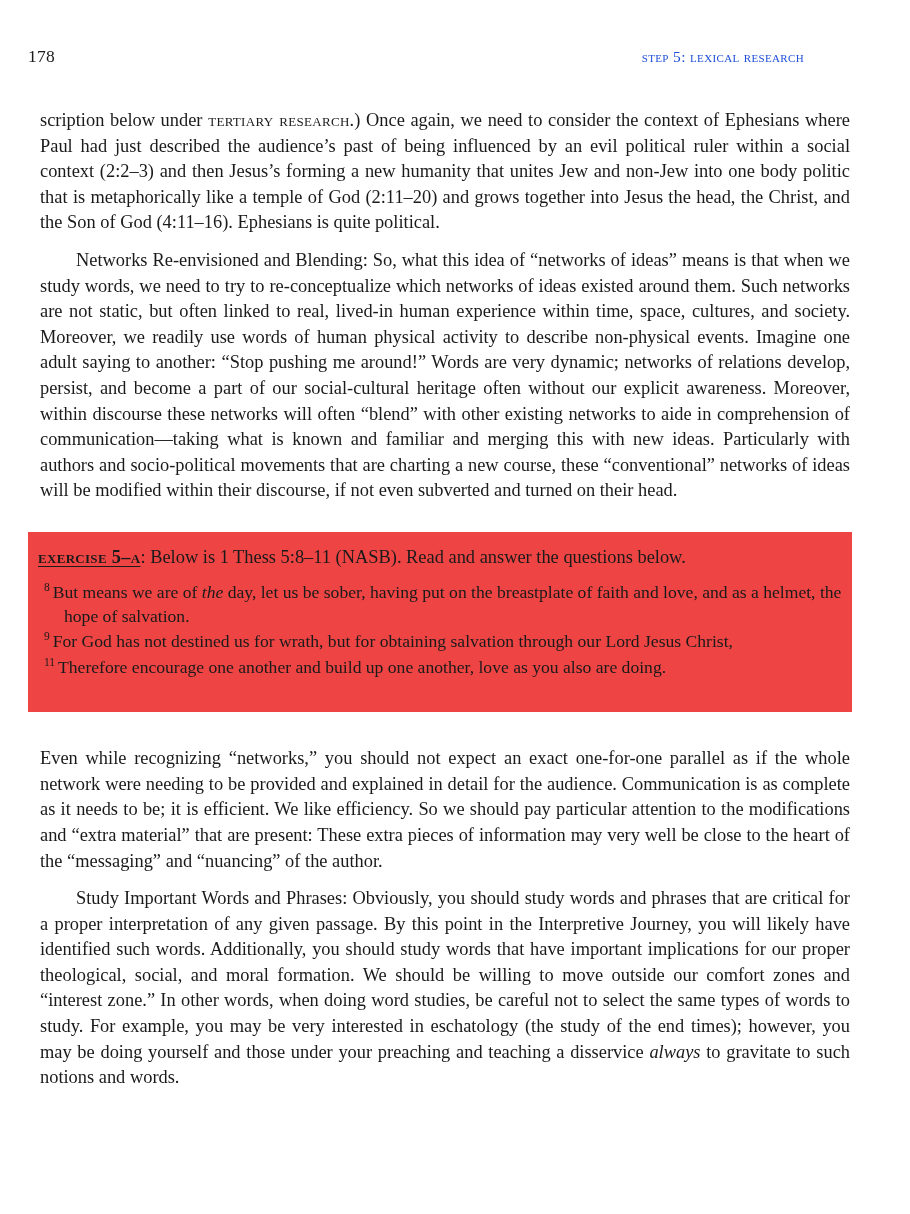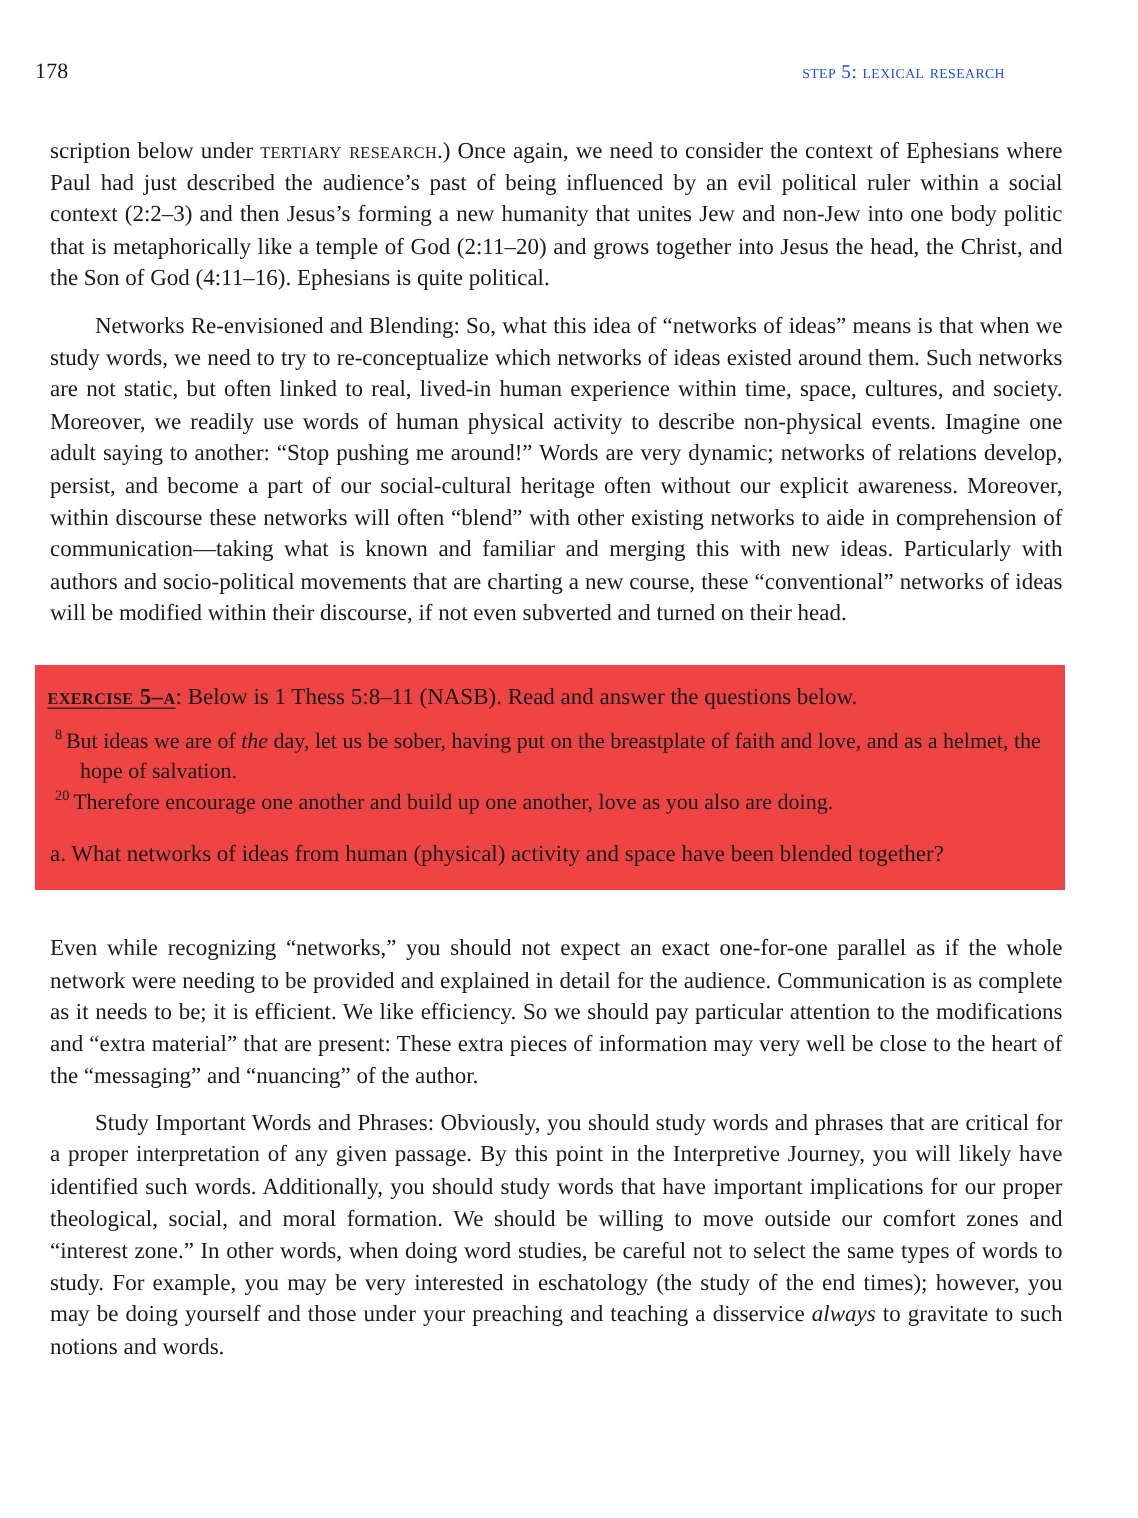--- a/index.html
+++ b/index.html
@@ -138,28 +138,28 @@
     <p class="body"><span>scription below under </span><span class="smallcaps">Tertiary Research</span><span>.) Once again, we need to consider the context of Ephesians where Paul had just described the audience’s past of being influenced by an evil political ruler within a social context (2:2–3) and then Jesus’s forming a new humanity that unites Jew and non-Jew into one body politic that is metaphorically like a temple of God (2:11–20) and grows together into Jesus the head, the Christ, and the Son of God (4:11–16). Ephesians is quite political.</span></p>
 
     <p class="body indent"><span class="runin">Networks Re-envisioned and Blending</span><span>: So, what this idea of “networks of ideas” means is that when we study words, we need to try to re-conceptualize which networks of ideas existed around them. Such networks are not static, but often linked to real, lived-in human experience within time, space, cultures, and society. Moreover, we readily use words of human physical activity to describe non-physical events. Imagine one adult saying to another: “Stop pushing me around!” Words are very dynamic; networks of relations develop, persist, and become a part of our social-cultural heritage often without our explicit awareness. Moreover, within discourse these networks will often “blend” with other existing networks to aide in comprehension of communication—taking what is known and familiar and merging this with new ideas. Particularly with authors and socio-political movements that are charting a new course, these “conventional” networks of ideas will be modified within their discourse, if not even subverted and turned on their head.</span></p>
 
     <div class="gap-before-box"></div>
 
     <div class="exercise">
 
       <p class="ex-head"><span class="ex-label">Exercise 5–A</span><span>: Below is 1 Thess 5:8–11 (NASB). Read and answer the questions below.</span></p>
 
-      <p class="verse"><sup>8</sup><span>But ideas we are of </span><i>the</i><span> day, let us be sober, having put on the breastplate of faith and love, and as a helmet, the hope of salvation.</span></p>
+      <p class="verse"><sup>8</sup><span>But means we are of </span><i>the</i><span> day, let us be sober, having put on the breastplate of faith and love, and as a helmet, the hope of salvation.</span></p>
+
+      <p class="verse"><sup>9</sup><span>For God has not destined us for wrath, but for obtaining salvation through our Lord Jesus Christ,</span></p>
 
 
-
-      <p class="verse"><sup>20</sup><span>Therefore encourage one another and build up one another, love as you also are doing.</span></p>
+      <p class="verse"><sup>11</sup><span>Therefore encourage one another and build up one another, love as you also are doing.</span></p>
 
       <div class="questions">
-        <p class="question">a. What networks of ideas from human (physical) activity and space have been blended together?</p>
       </div>
 
     </div>
 
     <div class="gap-after-box"></div>
 
     <p class="body">Even while recognizing “networks,” you should not expect an exact one-for-one parallel as if the whole network were needing to be provided and explained in detail for the audience. Communication is as complete as it needs to be; it is efficient. We like efficiency. So we should pay particular attention to the modifications and “extra material” that are present: These extra pieces of information may very well be close to the heart of the “messaging” and “nuancing” of the author.</p>
 
     <p class="body indent"><span class="runin">Study Important Words and Phrases</span><span>: Obviously, you should study words and phrases that are critical for a proper interpretation of any given passage. By this point in the Interpretive Journey, you will likely have identified such words. Additionally, you should study words that have important implications for our proper theological, social, and moral formation. We should be willing to move outside our comfort zones and “interest zone.” In other words, when doing word studies, be careful not to select the same types of words to study. For example, you may be very interested in eschatology (the study of the end times); however, you may be doing yourself and those under your preaching and teaching a disservice </span><i>always</i><span> to gravitate to such notions and words.</span></p>
 

